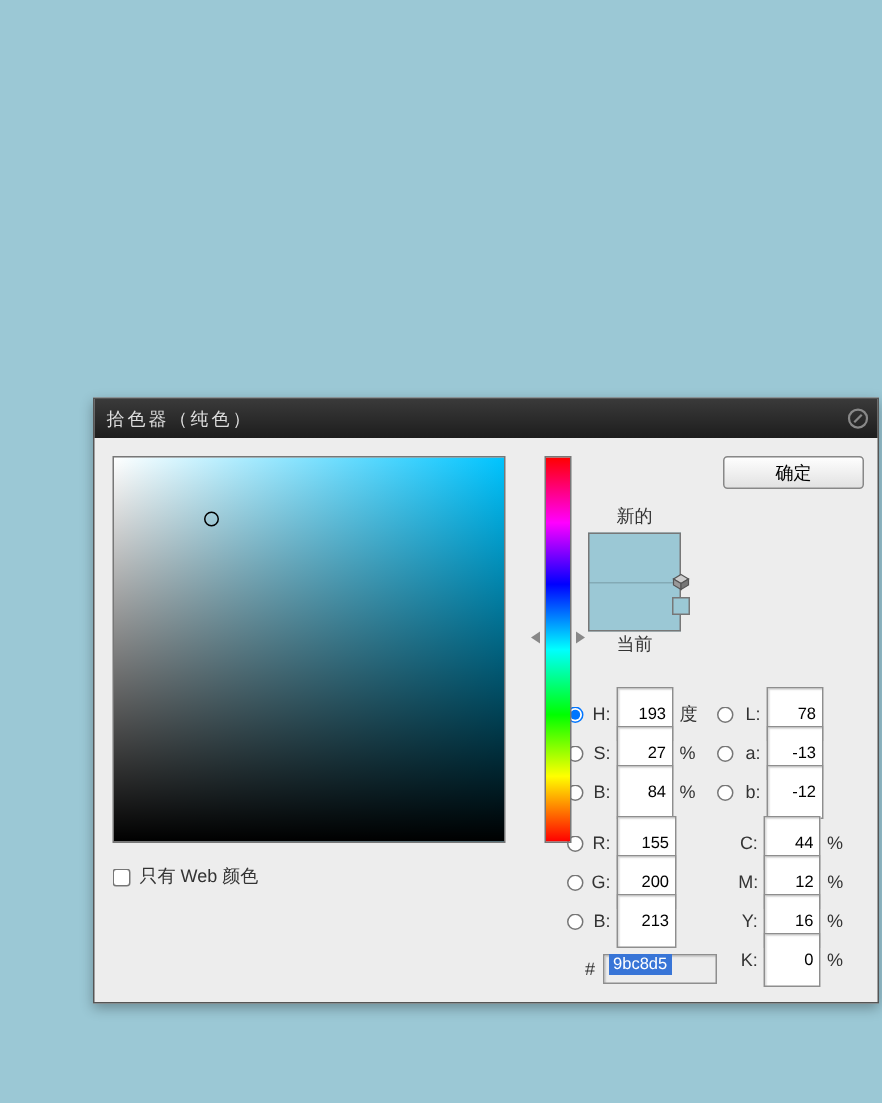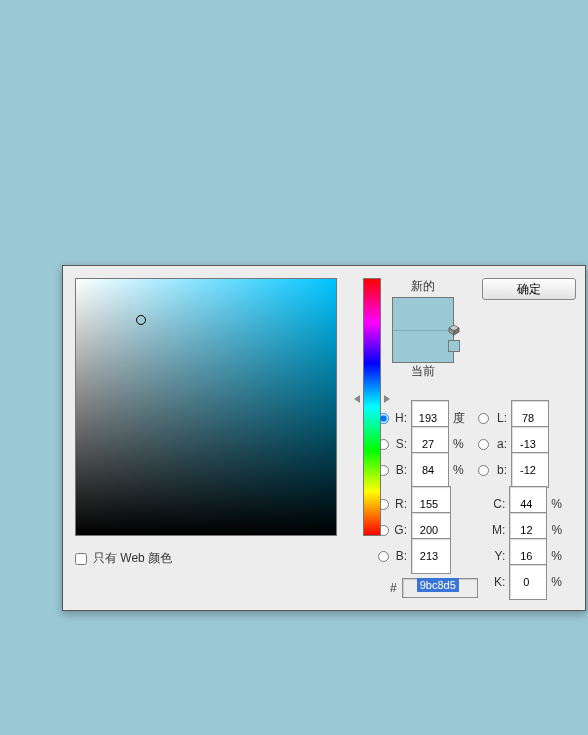--- a/index.html
+++ b/index.html
@@ -139,21 +139,21 @@
   display: flex;
   flex-direction: column;
   gap: 4px;
 }
 .cube-icon { width: 12px; height: 12px; }
 .mini-swatch {
   width: 12px; height: 12px;
   background: #9bc8d5;
   border: 1px solid #777;
 }
-.swatch-wrap { position: relative; width: 90px; }
+.swatch-wrap { position: relative; width: 90px; margin-top: 32px; }
 .buttons {
   display: flex;
   flex-direction: column;
   gap: 6px;
   width: 94px;
 }
 .btn {
   height: 22px;
   background: linear-gradient(#fefefe, #e2e2e2);
   border: 1px solid #888;
@@ -179,52 +179,61 @@
   gap: 4px;
 }
 .radio { width: 11px; height: 11px; }
 .flabel { width: 14px; text-align: right; }
 .finput {
   width: 38px;
   height: 36px;
   border: 1px solid #8e8e8e;
   box-shadow: inset 1px 1px 1px rgba(0,0,0,0.15);
   font-size: 11px;
-  text-align: center;
+  text-align: right;
   padding-right: 4px;
 }
 .finput.wide { width: 40px; }
 .unit { width: 18px; }
 .spacer { height: 6px; }
 .hex-row {
   margin-top: 8px;
   display: flex;
   align-items: center;
   gap: 5px;
   margin-left: 12px;
 }
 .hex-input {
   width: 76px;
   height: 20px;
   border: 1px solid #8e8e8e;
   box-shadow: inset 1px 1px 1px rgba(0,0,0,0.15);
   font-size: 11px;
-  padding-left: 14px;
+  padding-left: 3px;
 }
 .hex-sel {
   background: #3875d7;
   color: #fff;
   padding: 1px 3px;
 }
 </style>
 </head>
 <body>
 
 <div class="dialog">
 
+  <div class="titlebar">
+    <span>拾色器（纯色）</span>
+    <span class="close-icon">
+      <svg viewBox="0 0 14 14" width="14" height="14">
+          <circle cx="7" cy="7" r="6" fill="none" stroke="#888" stroke-width="1.5"></circle>
+          <line x1="4.5" y1="9.5" x2="9.5" y2="4.5" stroke="#888" stroke-width="1.5"></line>
+        </svg>
+    </span>
+  </div>
 
   <div class="content">
 
     <div class="left">
       <div class="left-wrap">
         <div class="color-field">
           <div class="picker-circle"></div>
         </div>
         <div class="hue-area">
           <div class="hue-bar"></div>

